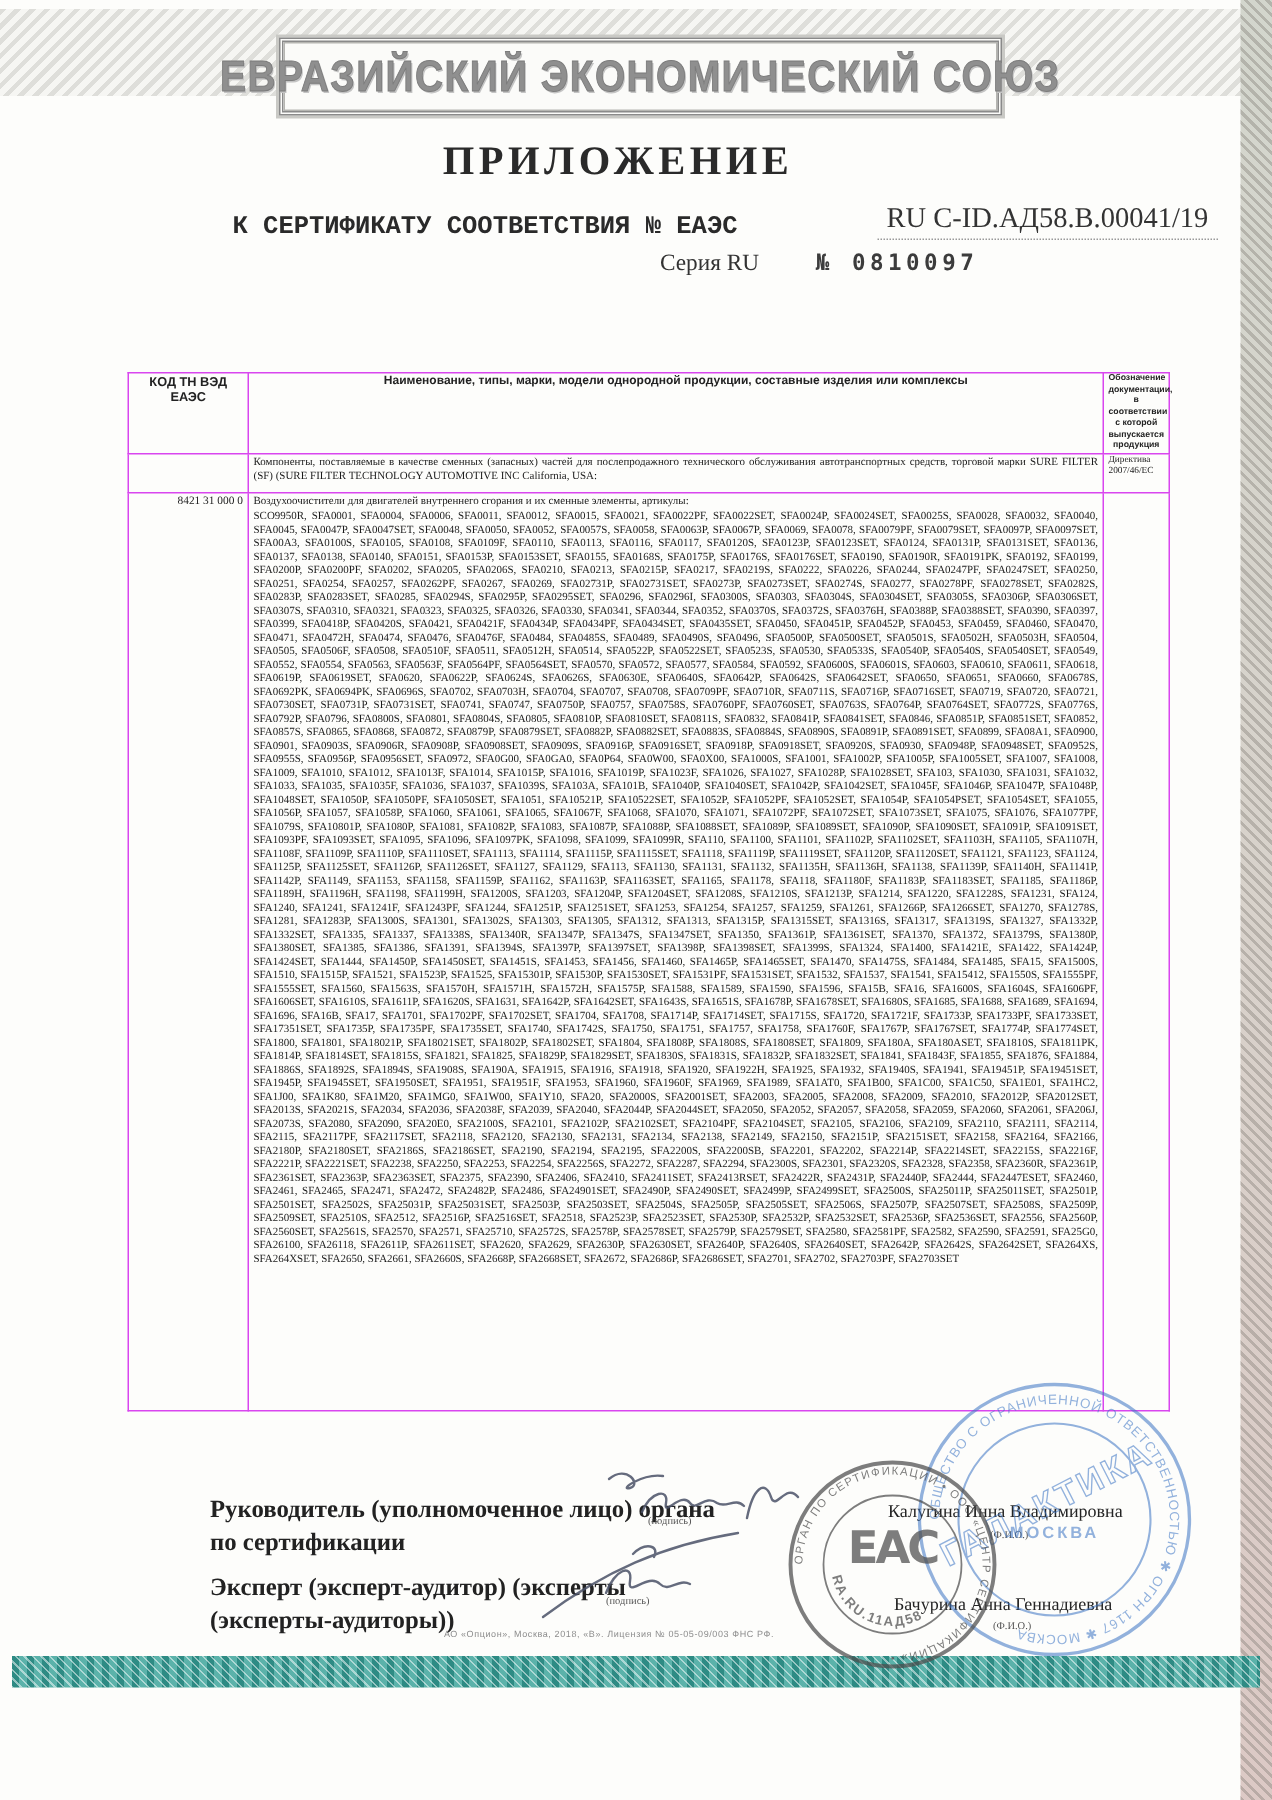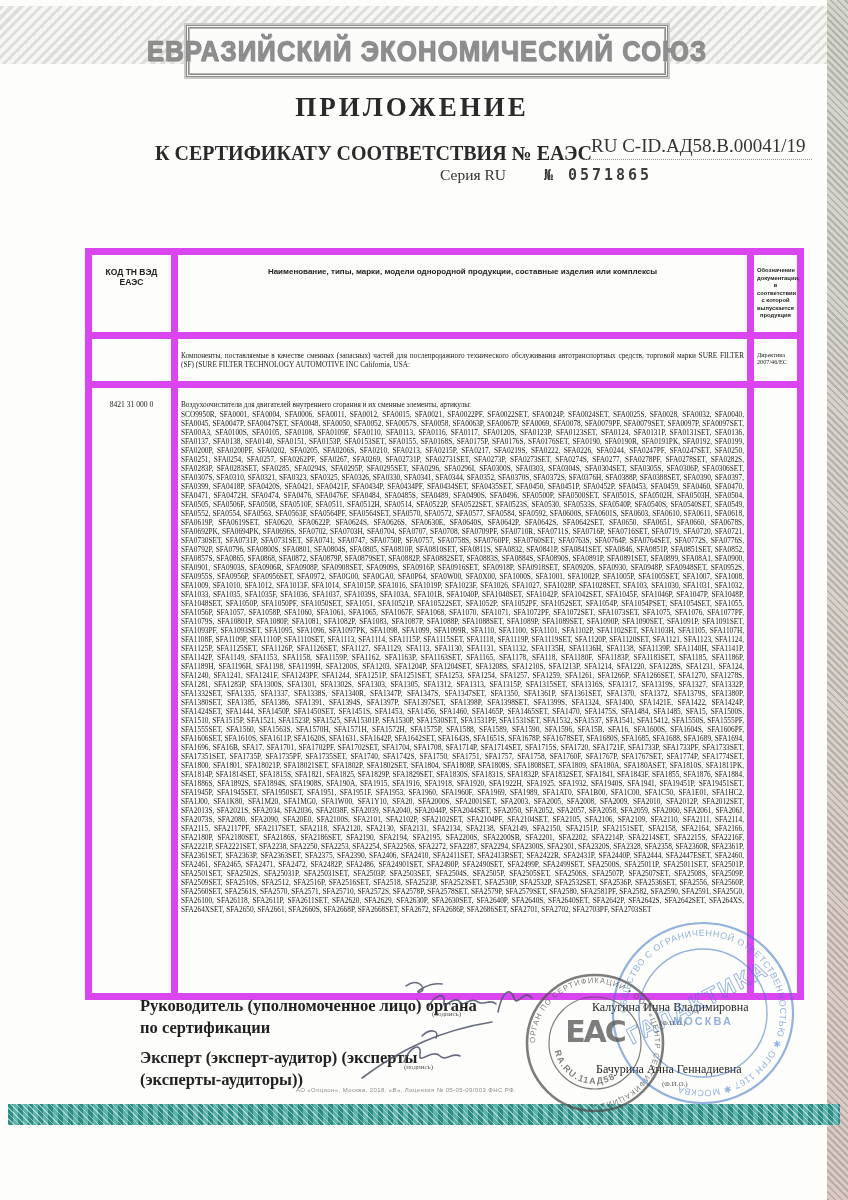--- a/index.html
+++ b/index.html
@@ -27,40 +27,40 @@
     box-shadow:0 0 0 2px #c9c9c5, inset 0 0 0 1px #b5b5b1;
     display:flex;align-items:center;justify-content:center;}
   .banner-title{font-family:"Liberation Sans", sans-serif;font-weight:bold;font-size:27px;
     letter-spacing:1px;color:#8f8f8f;-webkit-text-stroke:.6px #7c7c7c;
     text-shadow:1px 1px 0 #c4c4c4;transform:scaleY(1.08) scaleX(.96);white-space:nowrap;}
 
   
   .doc-title{position:absolute;left:0;top:92px;width:824px;text-align:center;
     font-weight:bold;font-size:27px;letter-spacing:3px;color:#2a2a2a;}
   .subtitle-row{position:absolute;left:155px;top:142px;width:640px;}
-  .subtitle{font-weight:bold;font-size:20px;color:#2a2a2a;}
+  .subtitle{font-weight:bold;font-size:17px;color:#2a2a2a;font-family:Liberation Mono, monospace;}
   .cert-no{position:absolute;left:430px;top:-7px;font-size:19px;color:#333;
     border-bottom:1px dotted #999;padding:0 6px 2px 6px;white-space:nowrap;}
   .series-row{position:absolute;left:440px;top:166px;font-size:15.5px;color:#333;}
   .series-label{margin-right:34px;}
   .blank-no{font-family:"DejaVu Sans Mono", monospace;font-weight:bold;font-size:15px;
     letter-spacing:3px;color:#3c3c3c;}
 
   
   table.products{position:absolute;left:85px;top:248px;width:677px;border-collapse:collapse;
     table-layout:fixed;}
-  table.products td,table.products th{border:7px solid #d946ef;vertical-align:top;padding:12px 3px;margin-left:24px;}
+  table.products td,table.products th{border:1px solid #d946ef;vertical-align:top;padding:0 3px;margin-left:24px;}
   th.h-code{width:73px;font-family:"Liberation Sans", sans-serif;font-weight:bold;font-size:8.5px;
     text-align:center;vertical-align:middle;height:52px;color:#222;}
   th.h-name{width:563px;font-family:"Liberation Sans", sans-serif;font-weight:bold;font-size:8px;
     text-align:center;vertical-align:middle;color:#222;}
   th.h-docs{width:37px;font-family:"Liberation Sans", sans-serif;font-weight:bold;font-size:5.8px;
     text-align:center;vertical-align:middle;line-height:1.3;color:#222;padding:1px;}
   td.cell{font-size:7.3px;line-height:9px;text-align:justify;color:#1b1b1b;}
-  td.code-cell{font-size:7.6px;text-align:center;white-space:nowrap;padding-top:3px;}
+  td.code-cell{font-size:7.6px;text-align:right;white-space:nowrap;padding-top:3px;}
   td.docs-cell{font-size:6.2px;line-height:1.25;text-align:left;padding:2px 1px;}
   .row-intro{height:26px;}
   .row-list{height:612px;}
   .articles{margin-top:1px;}
 
   
   .sig-label{position:absolute;width:345px;font-weight:bold;font-size:16.5px;line-height:1.35;color:#222;}
   .lbl-1{left:140px;top:995px;}
   .lbl-2{left:140px;top:1047px;}
   .sig-name{position:absolute;font-size:12px;color:#242424;white-space:nowrap;}
@@ -98,21 +98,21 @@
 
   <div class="doc-title">ПРИЛОЖЕНИЕ</div>
 
   <div class="subtitle-row">
     <span class="subtitle">К СЕРТИФИКАТУ СООТВЕТСТВИЯ № ЕАЭС</span>
     <span class="cert-no">RU C-ID.АД58.B.00041/19</span>
   </div>
 
   <div class="series-row">
     <span class="series-label">Серия RU</span>
-    <span class="blank-no">№ 0571865</span>
+    <span class="blank-no">№ 0810097</span>
   </div>
 
   <table class="products">
     <tbody>
         <tr>
       <th class="h-code">КОД ТН ВЭД ЕАЭС</th>
       <th class="h-name">Наименование, типы, марки, модели однородной продукции, составные изделия или комплексы</th>
       <th class="h-docs">Обозначение документации, в соответствии с которой выпускается продукция</th>
     </tr>
     <tr class="row-intro">

